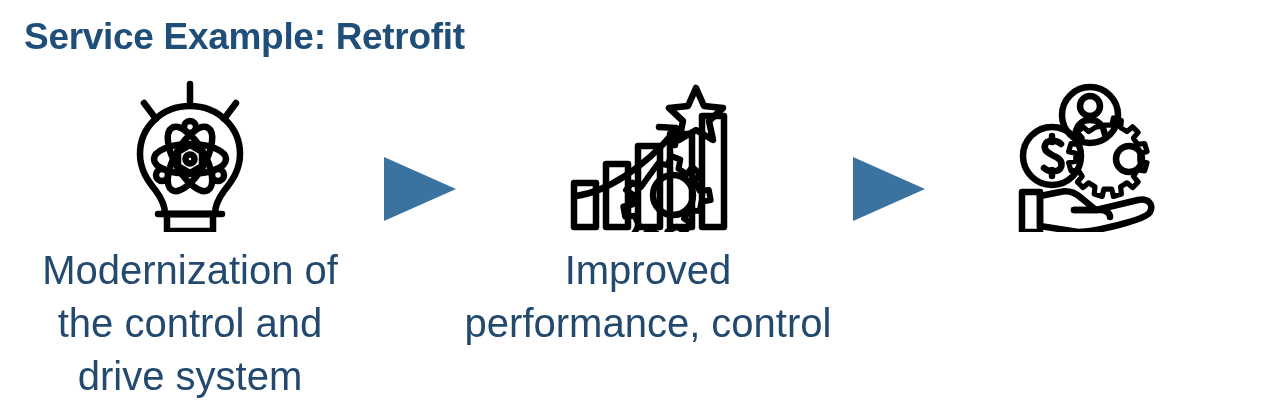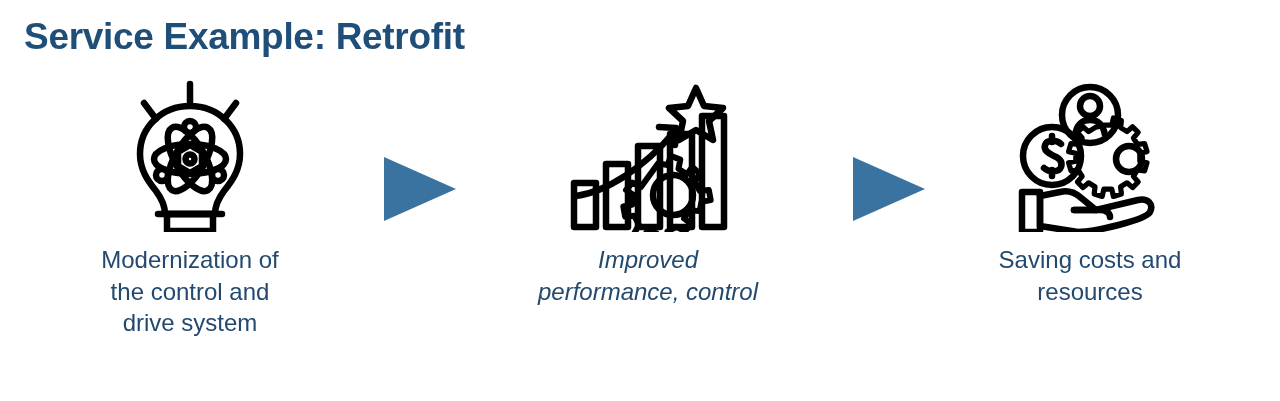--- a/index.html
+++ b/index.html
@@ -30,34 +30,34 @@
     text-align: right;
   }
 
   
   .column {
     position: absolute;
     top: 80px;
     text-align: center;
   }
   #col-0 { left: 14px;  width: 352px; }
-  #col-1 { left: 458px; width: 380px; font-style: italic; }
+  #col-1 { left: 458px; width: 380px; }
   #col-2 { left: 908px; width: 364px; }
 
   .icon-wrap {
     height: 158px;
     display: flex;
     align-items: flex-start;
     justify-content: center;
   }
   .icon-wrap svg { display: block; }
 
   .caption {
     margin-top: 6px;
-    font-size: 24px;
+    font-size: 40px;
     line-height: 1.32;
     color: #23496E;
     font-weight: normal;
   }
 
   
   .arrow {
     position: absolute;
     top: 157px;
     width: 72px;
@@ -175,17 +175,13 @@
       </g>
 
       <rect x="6" y="112" width="18" height="40"></rect>
       <path d="M24 116 L44 112 C52 110 58 112 64 117 L80 130 L58 130" stroke-linecap="round"></path>
       <path d="M58 130 L84 130 C90 130 94 133 94 137"></path>
       <path d="M80 130 L122 120 C132 118 138 124 134 132 C130 140 78 152 62 152
                L24 146 L24 116"></path>
     </svg>
   </div>
 
-  <div class="caption">
-    <div>Saving costs and</div>
-    <div>resources</div>
-  </div>
 </div>
 
 </body></html>

